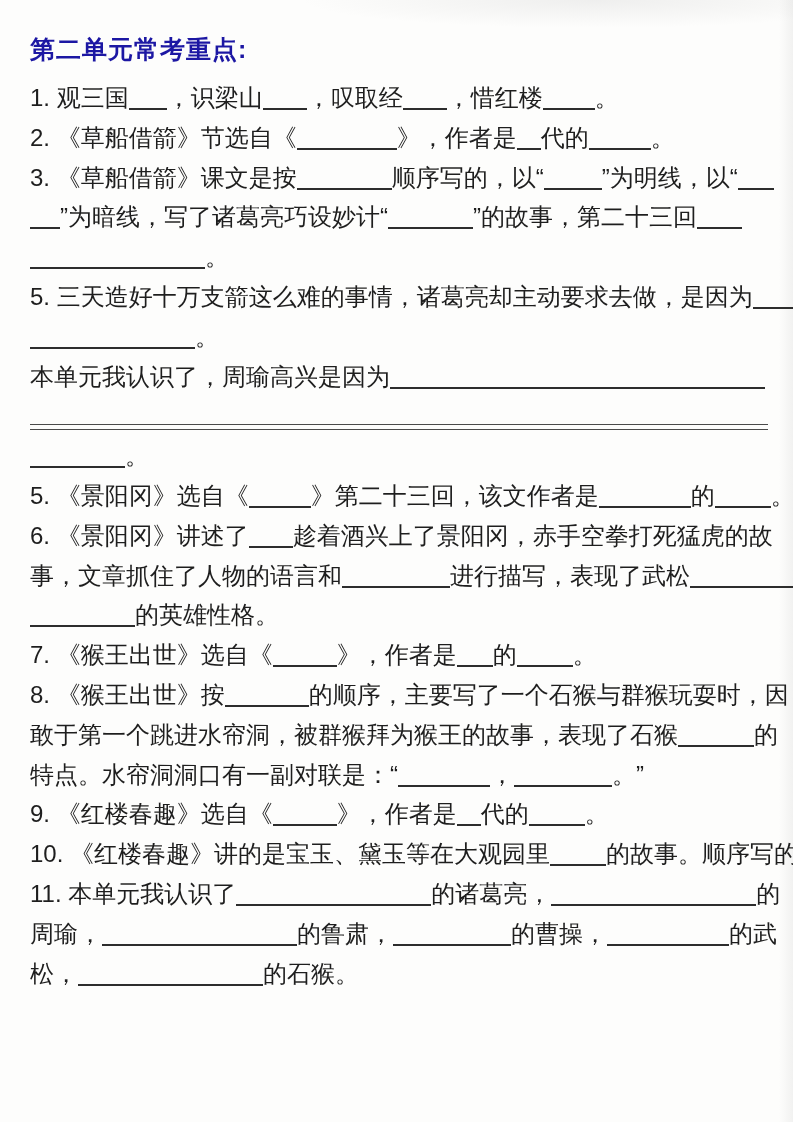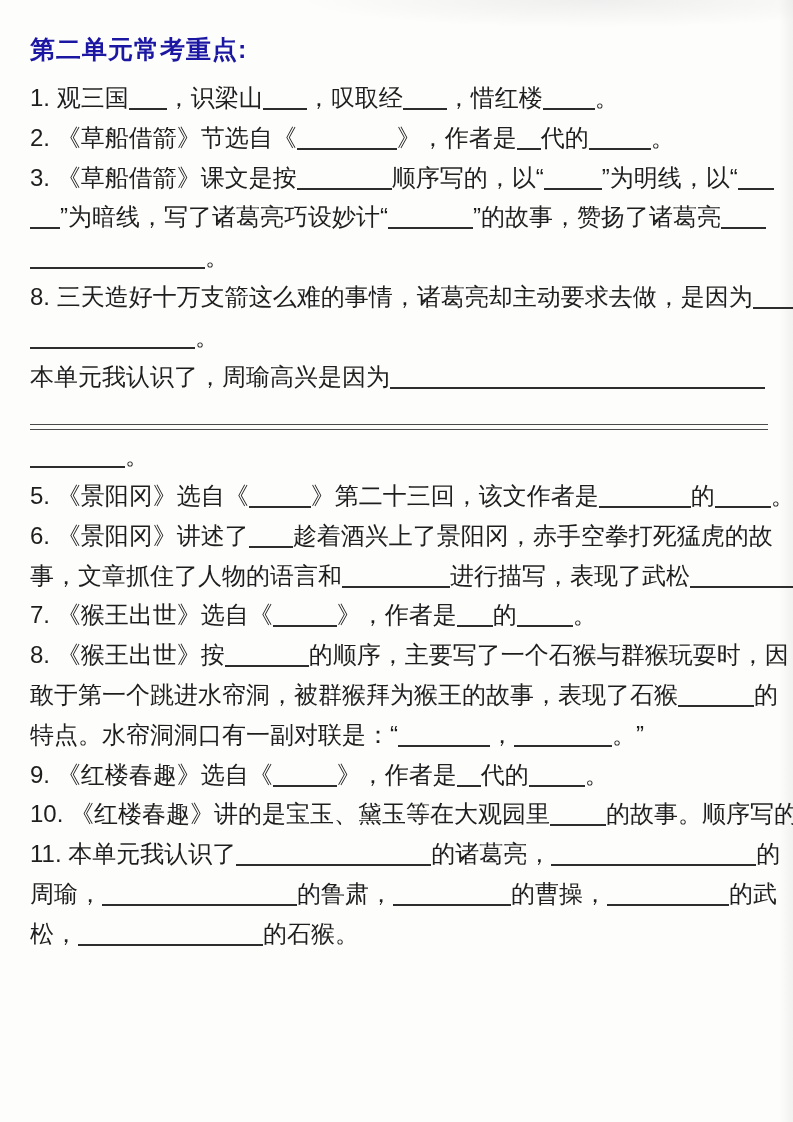--- a/index.html
+++ b/index.html
@@ -58,30 +58,31 @@
 </style>
 </head>
 <body>
 
 <div class="page" style="background-color: rgb(253, 253, 252);">
   <div class="title" style="color: rgb(28, 23, 163);">第二单元常考重点:</div>
   <div id="lines-container">
       <div class="line"><span class="seg-text">1. 观三国</span><span class="seg-blank" style="width: 38px; border-bottom-color: rgb(45, 45, 45);"></span><span class="seg-text">，识梁山</span><span class="seg-blank" style="width: 44px; border-bottom-color: rgb(45, 45, 45);"></span><span class="seg-text">，叹取经</span><span class="seg-blank" style="width: 44px; border-bottom-color: rgb(45, 45, 45);"></span><span class="seg-text">，惜红楼</span><span class="seg-blank" style="width: 52px; border-bottom-color: rgb(45, 45, 45);"></span><span class="seg-text">。</span></div>
       <div class="line"><span class="seg-text">2. 《草船借箭》节选自《</span><span class="seg-blank" style="width: 100px; border-bottom-color: rgb(45, 45, 45);"></span><span class="seg-text">》，作者是</span><span class="seg-blank" style="width: 24px; border-bottom-color: rgb(45, 45, 45);"></span><span class="seg-text">代的</span><span class="seg-blank" style="width: 62px; border-bottom-color: rgb(45, 45, 45);"></span><span class="seg-text">。</span></div>
       <div class="line"><span class="seg-text">3. 《草船借箭》课文是按</span><span class="seg-blank" style="width: 95px; border-bottom-color: rgb(45, 45, 45);"></span><span class="seg-text">顺序写的，以“</span><span class="seg-blank" style="width: 58px; border-bottom-color: rgb(45, 45, 45);"></span><span class="seg-text">”为明线，以“</span><span class="seg-blank" style="width: 36px; border-bottom-color: rgb(45, 45, 45);"></span></div>
-      <div class="line"><span class="seg-blank" style="width: 30px; border-bottom-color: rgb(45, 45, 45);"></span><span class="seg-text">”为暗线，写了诸葛亮巧设妙计“</span><span class="seg-blank" style="width: 85px; border-bottom-color: rgb(45, 45, 45);"></span><span class="seg-text">”的故事，赞扬了诸葛亮</span><span class="seg-blank" style="width: 45px; border-bottom-color: rgb(45, 45, 45);"></span></div>
+      <div class="line"><span class="seg-blank" style="width: 30px; border-bottom-color: rgb(45, 45, 45);"></span><span class="seg-text">”为暗线，写了诸葛亮巧设妙计“</span><span class="seg-blank" style="width: 85px; border-bottom-color: rgb(45, 45, 45);"></span><span class="seg-text">”的故事，第二十三回</span><span class="seg-blank" style="width: 45px; border-bottom-color: rgb(45, 45, 45);"></span></div>
       <div class="line"><span class="seg-blank" style="width: 175px; border-bottom-color: rgb(45, 45, 45);"></span><span class="seg-text">。</span></div>
-      <div class="line"><span class="seg-text">8. 三天造好十万支箭这么难的事情，诸葛亮却主动要求去做，是因为</span><span class="seg-blank" style="width: 62px; border-bottom-color: rgb(45, 45, 45);"></span></div>
+      <div class="line"><span class="seg-text">5. 三天造好十万支箭这么难的事情，诸葛亮却主动要求去做，是因为</span><span class="seg-blank" style="width: 62px; border-bottom-color: rgb(45, 45, 45);"></span></div>
       <div class="line"><span class="seg-blank" style="width: 165px; border-bottom-color: rgb(45, 45, 45);"></span><span class="seg-text">。</span></div>
       <div class="line"><span class="seg-text">本单元我认识了，周瑜高兴是因为</span><span class="seg-blank" style="width: 375px; border-bottom-color: rgb(45, 45, 45);"></span></div>
       <div class="line"><span class="seg-rule" style="width: 738px;"></span></div>
       <div class="line"><span class="seg-blank" style="width: 95px; border-bottom-color: rgb(45, 45, 45);"></span><span class="seg-text">。</span></div>
       <div class="line"><span class="seg-text">5. 《景阳冈》选自《</span><span class="seg-blank" style="width: 62px; border-bottom-color: rgb(45, 45, 45);"></span><span class="seg-text">》第二十三回，该文作者是</span><span class="seg-blank" style="width: 92px; border-bottom-color: rgb(45, 45, 45);"></span><span class="seg-text">的</span><span class="seg-blank" style="width: 56px; border-bottom-color: rgb(45, 45, 45);"></span><span class="seg-text">。</span></div>
       <div class="line"><span class="seg-text">6. 《景阳冈》讲述了</span><span class="seg-blank" style="width: 44px; border-bottom-color: rgb(45, 45, 45);"></span><span class="seg-text">趁着酒兴上了景阳冈，赤手空拳打死猛虎的故</span></div>
       <div class="line"><span class="seg-text">事，文章抓住了人物的语言和</span><span class="seg-blank" style="width: 108px; border-bottom-color: rgb(45, 45, 45);"></span><span class="seg-text">进行描写，表现了武松</span><span class="seg-blank" style="width: 110px; border-bottom-color: rgb(45, 45, 45);"></span></div>
+      <div class="line"><span class="seg-blank" style="width: 105px; border-bottom-color: rgb(45, 45, 45);"></span><span class="seg-text">的英雄性格。</span></div>
       <div class="line"><span class="seg-text">7. 《猴王出世》选自《</span><span class="seg-blank" style="width: 64px; border-bottom-color: rgb(45, 45, 45);"></span><span class="seg-text">》，作者是</span><span class="seg-blank" style="width: 36px; border-bottom-color: rgb(45, 45, 45);"></span><span class="seg-text">的</span><span class="seg-blank" style="width: 56px; border-bottom-color: rgb(45, 45, 45);"></span><span class="seg-text">。</span></div>
       <div class="line"><span class="seg-text">8. 《猴王出世》按</span><span class="seg-blank" style="width: 84px; border-bottom-color: rgb(45, 45, 45);"></span><span class="seg-text">的顺序，主要写了一个石猴与群猴玩耍时，因</span></div>
       <div class="line"><span class="seg-text">敢于第一个跳进水帘洞，被群猴拜为猴王的故事，表现了石猴</span><span class="seg-blank" style="width: 76px; border-bottom-color: rgb(45, 45, 45);"></span><span class="seg-text">的</span></div>
       <div class="line"><span class="seg-text">特点。水帘洞洞口有一副对联是：“</span><span class="seg-blank" style="width: 92px; border-bottom-color: rgb(45, 45, 45);"></span><span class="seg-text">，</span><span class="seg-blank" style="width: 98px; border-bottom-color: rgb(45, 45, 45);"></span><span class="seg-text">。”</span></div>
       <div class="line"><span class="seg-text">9. 《红楼春趣》选自《</span><span class="seg-blank" style="width: 64px; border-bottom-color: rgb(45, 45, 45);"></span><span class="seg-text">》，作者是</span><span class="seg-blank" style="width: 24px; border-bottom-color: rgb(45, 45, 45);"></span><span class="seg-text">代的</span><span class="seg-blank" style="width: 56px; border-bottom-color: rgb(45, 45, 45);"></span><span class="seg-text">。</span></div>
       <div class="line"><span class="seg-text">10. 《红楼春趣》讲的是宝玉、黛玉等在大观园里</span><span class="seg-blank" style="width: 56px; border-bottom-color: rgb(45, 45, 45);"></span><span class="seg-text">的故事。顺序写的</span></div>
       <div class="line"><span class="seg-text">11. 本单元我认识了</span><span class="seg-blank" style="width: 195px; border-bottom-color: rgb(45, 45, 45);"></span><span class="seg-text">的诸葛亮，</span><span class="seg-blank" style="width: 205px; border-bottom-color: rgb(45, 45, 45);"></span><span class="seg-text">的</span></div>
       <div class="line"><span class="seg-text">周瑜，</span><span class="seg-blank" style="width: 195px; border-bottom-color: rgb(45, 45, 45);"></span><span class="seg-text">的鲁肃，</span><span class="seg-blank" style="width: 118px; border-bottom-color: rgb(45, 45, 45);"></span><span class="seg-text">的曹操，</span><span class="seg-blank" style="width: 122px; border-bottom-color: rgb(45, 45, 45);"></span><span class="seg-text">的武</span></div>
       <div class="line"><span class="seg-text">松，</span><span class="seg-blank" style="width: 185px; border-bottom-color: rgb(45, 45, 45);"></span><span class="seg-text">的石猴。</span></div>
     </div>

